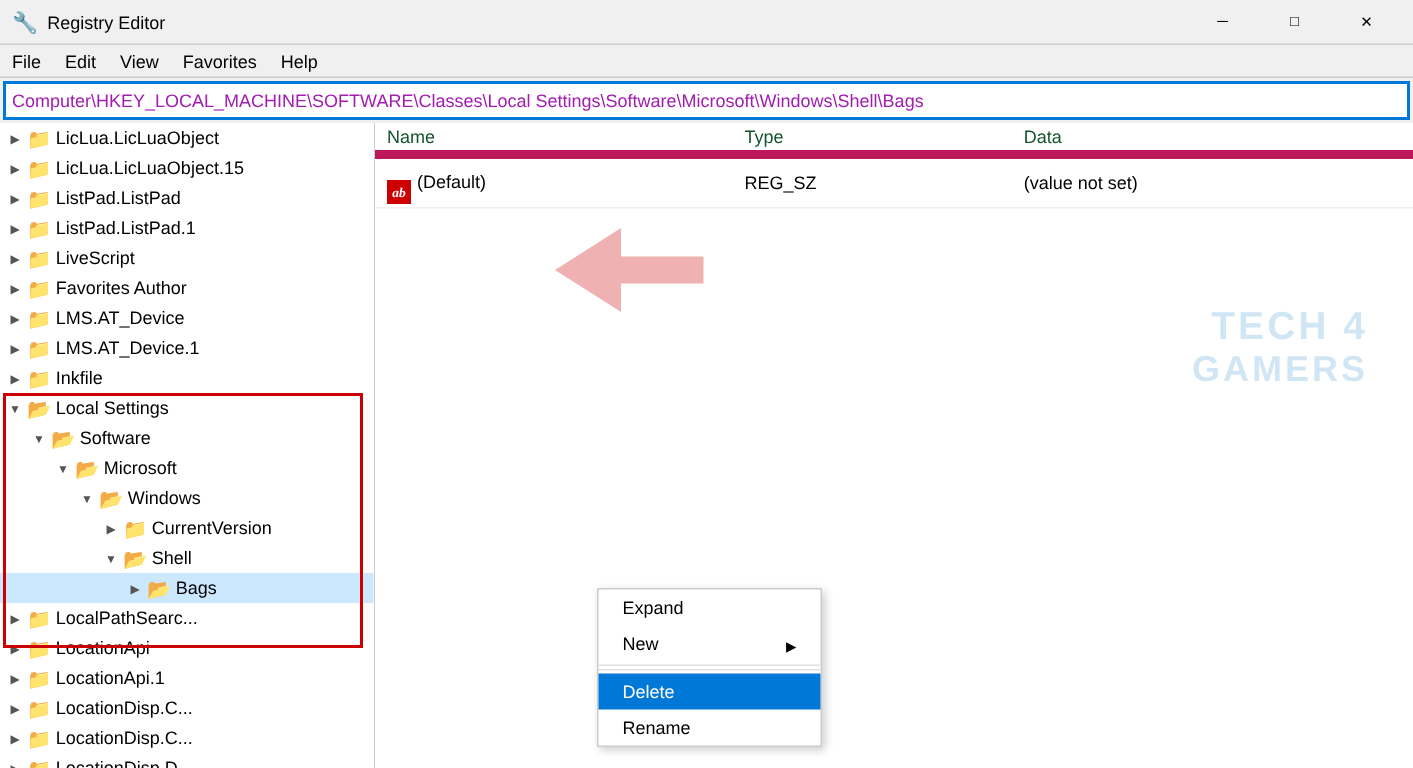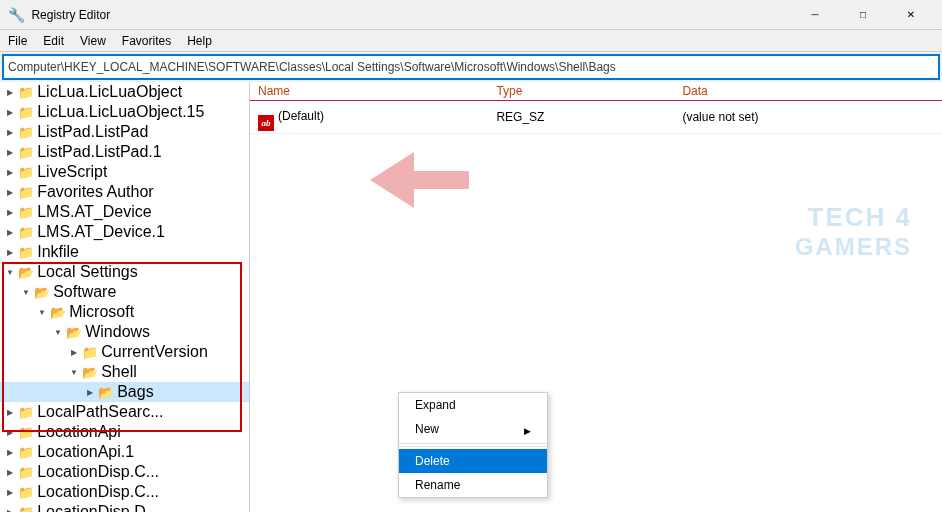--- a/index.html
+++ b/index.html
@@ -58,21 +58,21 @@
       display: flex;
       align-items: center;
       height: 26px;
       background: white;
       border: 2px solid #0078d7;
       margin: 2px 2px;
       padding: 0 4px;
     }
     .address-text {
       font-size: 12px;
-      color: #404040;
+      color: #a21caf;
       flex: 1;
     }
 
     
     .main {
       display: flex;
       height: calc(512px - 30px - 22px - 30px);
       background: white;
     }
 
@@ -102,21 +102,21 @@
       height: 16px;
       display: flex;
       align-items: center;
       justify-content: center;
       font-size: 9px;
       color: #555;
       flex-shrink: 0;
     }
 
     .item-label {
-      font-size: 16px;
+      font-size: 12px;
       overflow: hidden;
       text-overflow: ellipsis;
     }
 
     
     .highlight-box {
       position: absolute;
       border: 2px solid #c00;
       pointer-events: none;
     }
@@ -132,22 +132,22 @@
     .detail-table {
       width: 100%;
       border-collapse: collapse;
     }
     .detail-table th {
       text-align: left;
       padding: 2px 8px;
       font-size: 12px;
       font-weight: normal;
       background: white;
-      border-bottom: 1px solid #be185d;
-      color: #c2410c;
+      border-bottom: 6px solid #be185d;
+      color: #14532d;
     }
     .detail-table td {
       padding: 2px 8px;
       font-size: 12px;
       border-bottom: 1px solid #f0f0f0;
       vertical-align: middle;
     }
     .default-icon {
       display: inline-block;
       width: 16px;

